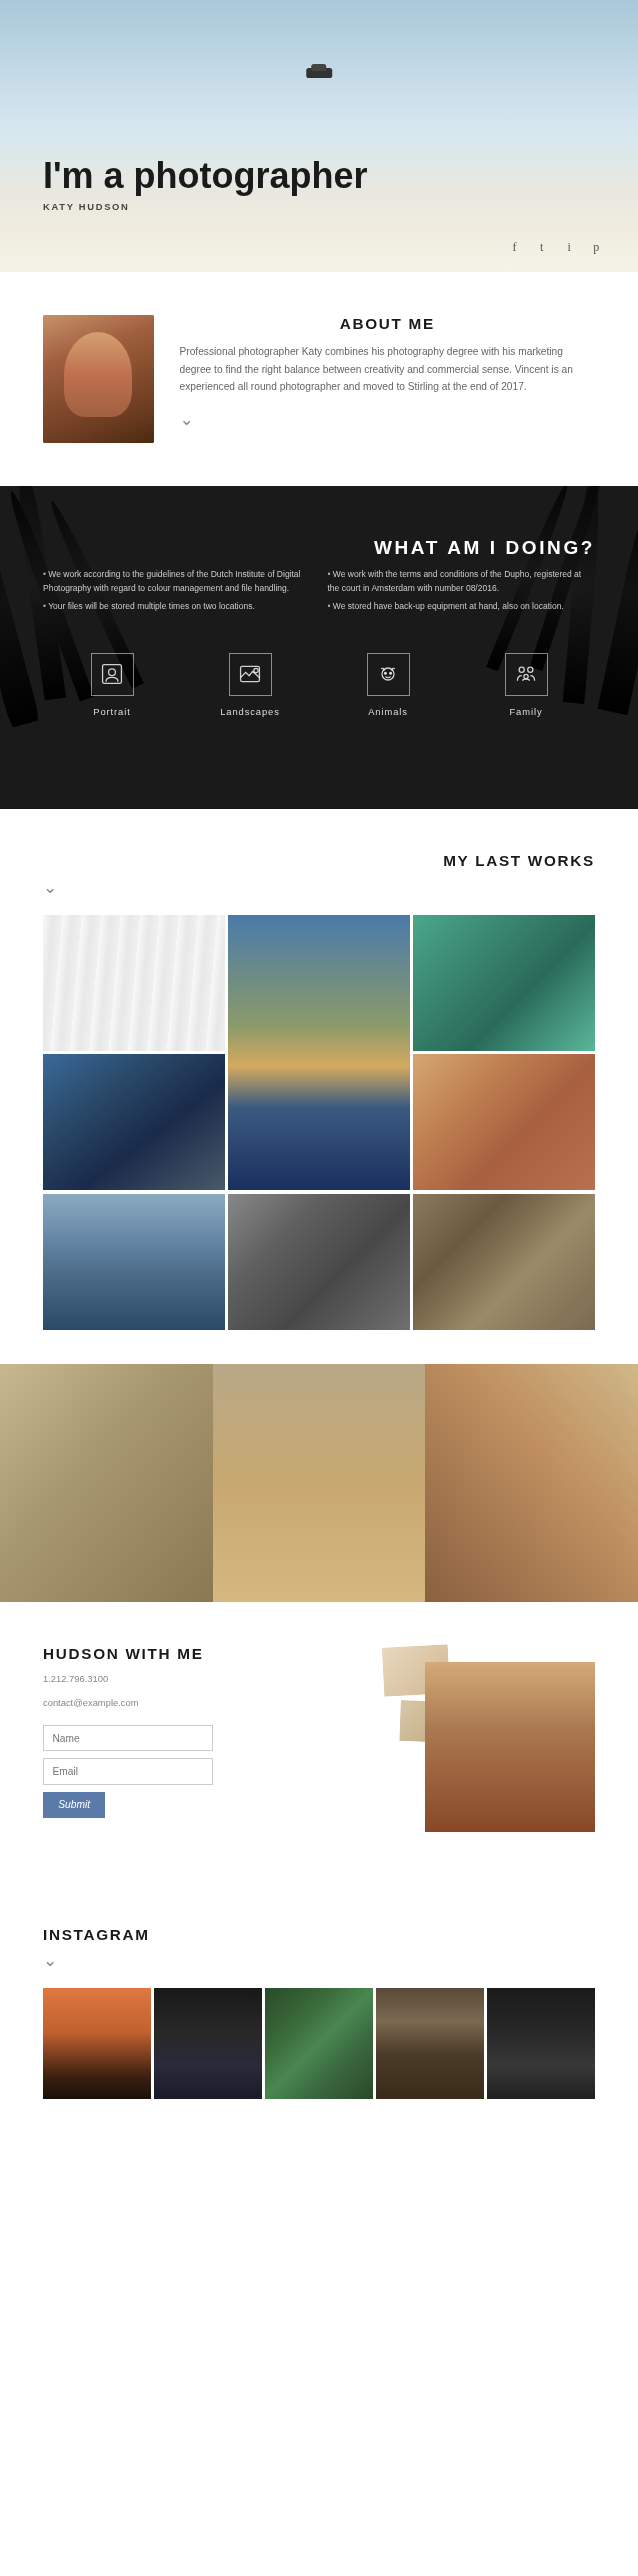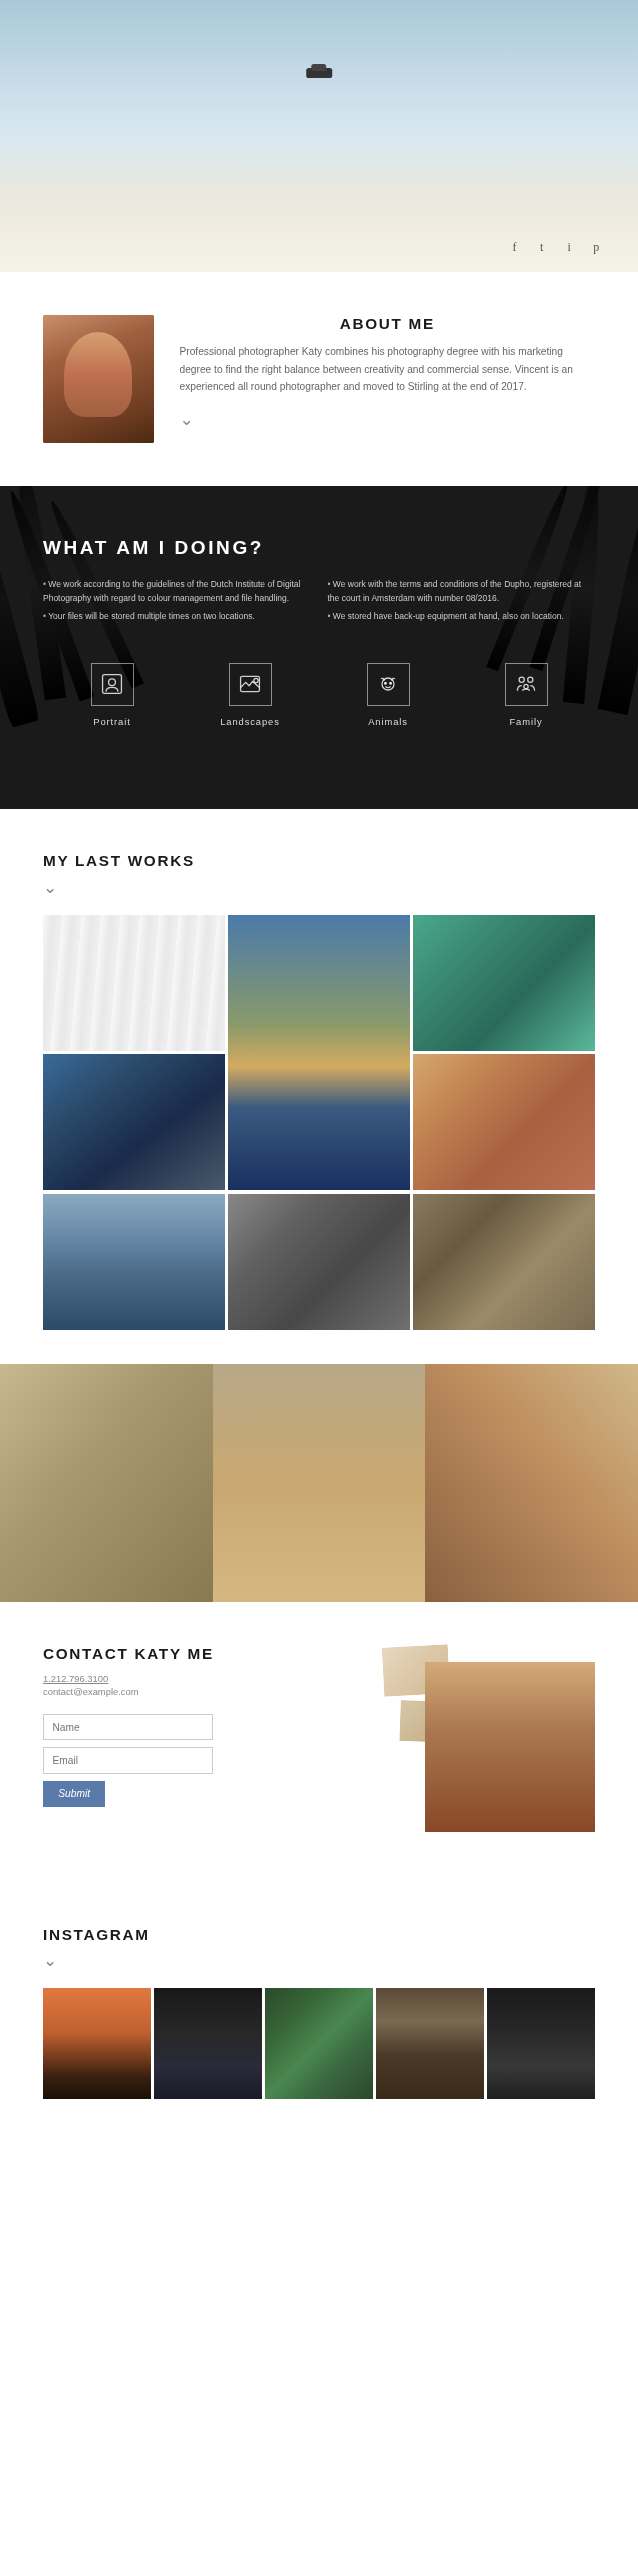--- a/index.html
+++ b/index.html
@@ -131,21 +131,22 @@
       border-radius: 50% 50% 0 0;
       transform-origin: bottom center;
     }
     .doing-title {
       position: relative;
       font-size: 19px;
       font-weight: 700;
       letter-spacing: 2.6px;
       color: #fff;
       font-family: 'Arial', sans-serif;
-      margin-bottom: 19px;
+      margin-bottom: 9px;
+      text-align: right;
     }
     .doing-cols {
       position: relative;
       display: flex;
       gap: 17px;
       margin-bottom: 34px;
     }
     .doing-col {
       flex: 1;
       font-size: 8.5px;
@@ -195,20 +196,21 @@
       padding: 43px 43px 34px;
       background: #fff;
     }
     .works-title {
       font-size: 15.3px;
       font-weight: 700;
       letter-spacing: 1.7px;
       color: #1a1a1a;
       font-family: 'Arial', sans-serif;
       margin-bottom: 6.8px;
+      text-align: right;
     }
     .works-chevron {
       font-size: 17px;
       color: #888;
       margin-bottom: 17px;
       cursor: pointer;
     }
     .works-grid {
       display: grid;
       grid-template-columns: 1fr 1fr 1fr;
@@ -252,23 +254,22 @@
       font-size: 15.3px;
       font-weight: 700;
       letter-spacing: 1.7px;
       color: #1a1a1a;
       font-family: 'Arial', sans-serif;
       margin-bottom: 10.2px;
     }
     .contact-phone {
       font-size: 9.4px;
       color: #888;
-      margin-bottom: 2px;
-      font-family: 'Arial', sans-serif;
-      text-decoration: underline;
+      margin-bottom: 13px;
+      font-family: 'Arial', sans-serif;
     }
     .contact-email {
       font-size: 9.4px;
       color: #888;
       margin-bottom: 17px;
       font-family: 'Arial', sans-serif;
     }
     .contact-form {
       display: flex;
       flex-direction: column;
@@ -392,20 +393,24 @@
     .works-grid .work-item:nth-child(6) { grid-column: 1; grid-row: 3 / span 1; }
     .works-grid .work-item:nth-child(7) { grid-column: 2; grid-row: 3; }
     .works-grid .work-item:nth-child(8) { grid-column: 3; grid-row: 3; }
 
   </style>
 </head>
 <body>
 
 <section class="hero">
   <div class="hero-car"></div>
+  <div class="hero-text">
+    <h1 class="hero-title">I'm a photographer</h1>
+    <p class="hero-subtitle">KATY HUDSON</p>
+  </div>
   <div class="hero-social">
     <span class="social-icon">f</span>
     <span class="social-icon">t</span>
     <span class="social-icon">i</span>
     <span class="social-icon">p</span>
   </div>
 </section>
 
 <section class="about-section">
   <div class="about-photo">
@@ -534,21 +539,21 @@
 <section class="portrait-section">
   <div style="width:100%;height:100%;display:flex;gap:0;">
     <div style="flex:1;height:100%;background:linear-gradient(to bottom right, #c8b890 0%, #a89870 40%, #8a7850 100%);"></div>
     <div style="flex:1;height:100%;background:linear-gradient(to bottom, #b8a888 0%, #c8a870 50%, #d4b880 100%);"></div>
     <div style="flex:1;height:100%;background:linear-gradient(to bottom left, #d0b888 0%, #c09060 40%, #8a6040 100%);"></div>
   </div>
 </section>
 
 <section class="contact-section">
   <div class="contact-left">
-    <h2 class="contact-title">CONTACT KATY ME</h2>
+    <h2 class="contact-title">HUDSON WITH ME</h2>
     <p class="contact-phone">1.212.796.3100</p>
     <p class="contact-email">contact@example.com</p>
     <form class="contact-form">
       <input class="contact-input" type="text" placeholder="Name" style="">
       <input class="contact-input" type="email" placeholder="Email" style="">
       <button class="contact-submit" type="submit">Submit</button>
     </form>
   </div>
   <div class="contact-right">
     <div class="contact-photo-small" style="background:linear-gradient(135deg, #e8d8c0 0%, #d0b890 100%); transform:rotate(-3deg);"></div>

